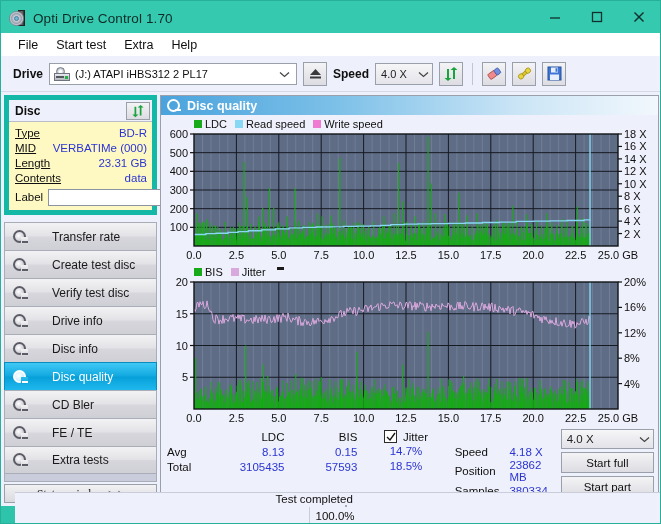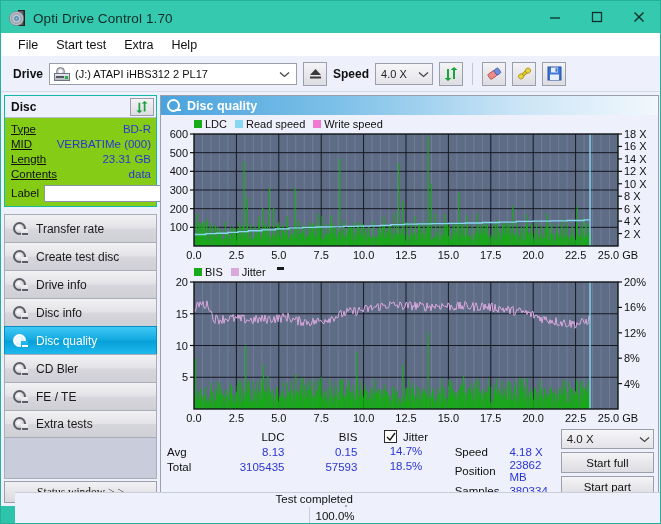--- a/index.html
+++ b/index.html
@@ -134,22 +134,22 @@
     display: flex;
   }
 
   
   #left {
     width: 158px; flex: 0 0 158px;
     padding: 3px 2px 0 3px;
     display: flex; flex-direction: column;
   }
   #disc-box {
-    border: 1px solid #14b8a6;
-    background: #84cc16;
+    border: 5px solid #14b8a6;
+    background: #fef9c3;
   }
   #disc-head {
     height: 22px; display: flex; align-items: center;
     padding: 0 2px 0 6px;
     border-bottom: 1px solid #b9bdc9;
     background: #eef0fb;
   }
   #disc-head .t { font-size: 12px; font-weight: bold; color: #101010; }
   #disc-head .b { margin-left: auto; }
   .drow {
@@ -179,21 +179,21 @@
   }
   .cd-glyph::after {
     content: ""; position: absolute; left: 4.5px; top: 4.5px;
     width: 4px; height: 4px; border-radius: 50%;
     background: #fbfbe6; border: 1px solid #a3a355;
   }
 
   #navlist { margin-top: 7px; display: flex; flex-direction: column; }
   .navitem {
     height: 28px;
-    display: flex; align-items: center; gap: 8px;
+    display: flex; align-items: center; gap: 24px;
     padding-left: 7px;
     font-size: 12px; color: #1a1a1a;
     background: linear-gradient(180deg,#f2f2f4 0%, #e3e3e7 48%, #d6d6dc 52%, #cfcfd6 100%);
     border: 1px solid #a8adb8;
     border-bottom: none;
   }
   .navitem:last-child { border-bottom: 1px solid #a8adb8; }
   .navitem.sel {
     background: linear-gradient(180deg,#3fc9f5 0%, #12a9e0 48%, #079fd8 52%, #1fb9ee 100%);
     color: #ffffff;
@@ -484,20 +484,28 @@
             </span>
           <span>Transfer rate</span>
         </div>
         <div class="navitem">
           <span class="nav-ico">
               <span class="ring"></span>
               <span class="cut"></span>
               <span class="bar"></span>
             </span>
           <span>Create test disc</span>
+        </div>
+        <div class="navitem">
+          <span class="nav-ico">
+              <span class="ring"></span>
+              <span class="cut"></span>
+              <span class="bar"></span>
+            </span>
+          <span>Verify test disc</span>
         </div>
         <div class="navitem">
           <span class="nav-ico">
               <span class="ring"></span>
               <span class="cut"></span>
               <span class="bar"></span>
             </span>
           <span>Drive info</span>
         </div>
         <div class="navitem">

